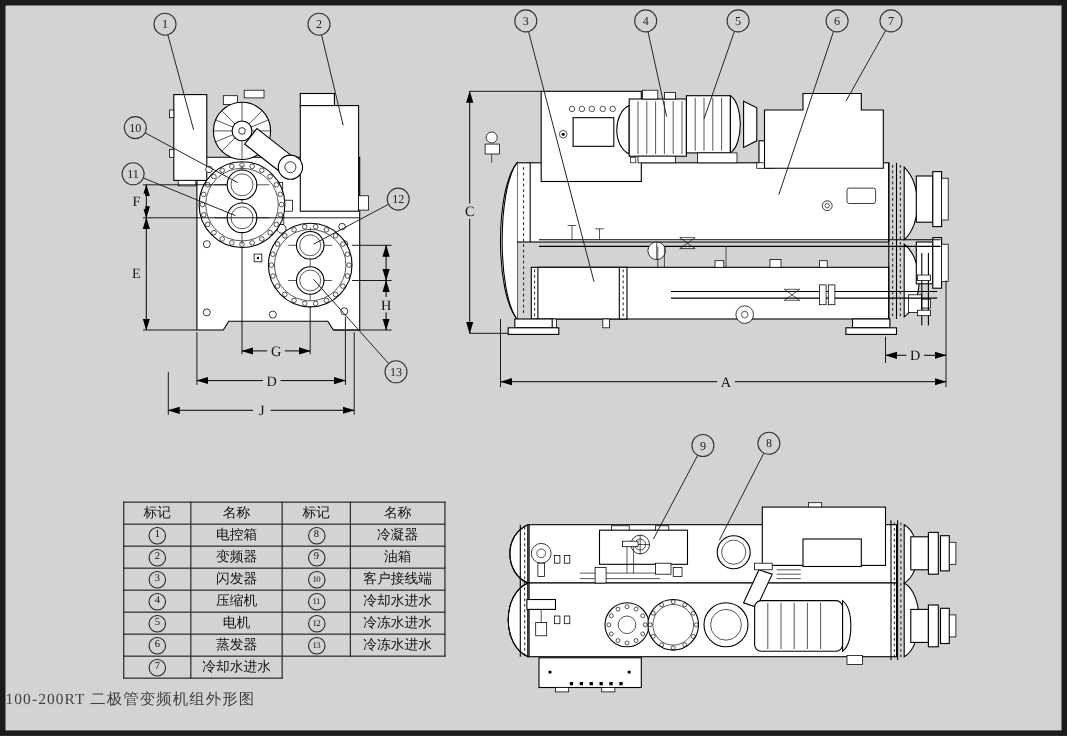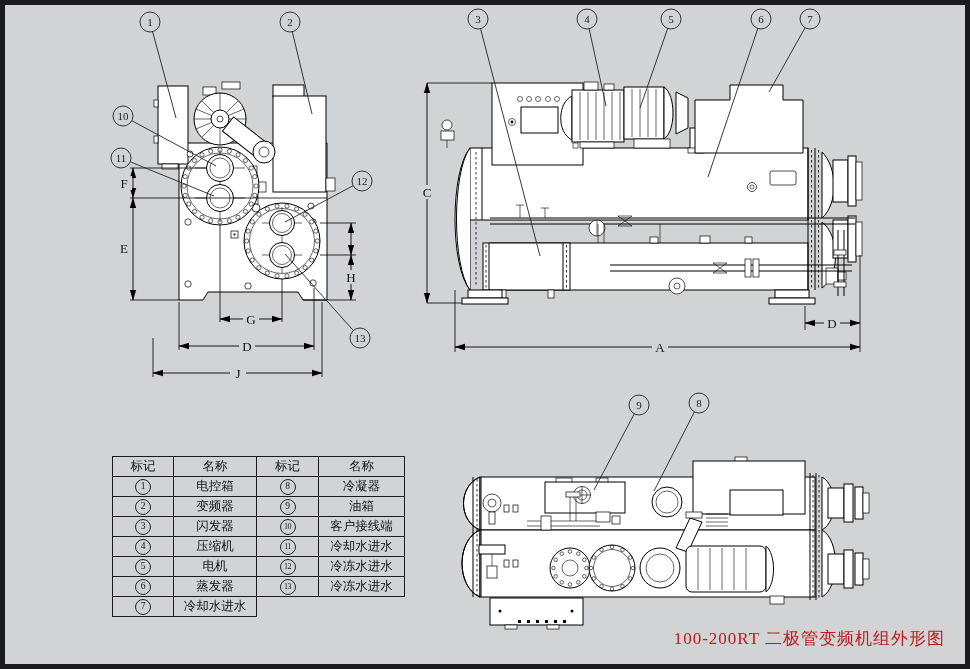--- a/index.html
+++ b/index.html
@@ -21,22 +21,22 @@
 
   .legend{position:absolute;left:112px;top:456px;border-collapse:collapse;
           font-size:12.5px;color:#111;}
   .legend td,.legend th{border:1px solid #1a1a1a;text-align:center;vertical-align:middle;
           height:19px;padding:0;font-weight:normal;}
   .legend .c1{width:60px;} .legend .c2{width:82px;} .legend .c3{width:61px;} .legend .c4{width:85px;}
   .legend td.ghost{border:none;background:transparent;}
   .mark{display:inline-block;width:14px;height:14px;border:1px solid #222;border-radius:50%;
         line-height:13px;font-size:9.5px;text-align:center;vertical-align:middle;}
   .mark.m2{font-size:8px;letter-spacing:-.5px;}
-  .caption{position:absolute;left:5px;top:627px;width:940px;text-align:right;
-           font-size:17px;color:#b91c1c;letter-spacing:1px;}
+  .caption{position:absolute;left:5px;top:627px;width:940px;text-align:left;
+           font-size:14px;color:#404040;letter-spacing:1px;}
 </style>
 </head>
 <body>
 
 <div class="page">
 
 <svg width="970" height="669" viewBox="0 0 970 669">
   <defs>
     <marker id="arr" viewBox="0 0 10 7" refX="9.5" refY="3.5" markerWidth="11" markerHeight="8" orient="auto-start-reverse" markerUnits="userSpaceOnUse">
       <path d="M0,0.5 L10,3.5 L0,6.5 Z" fill="#000"></path>

